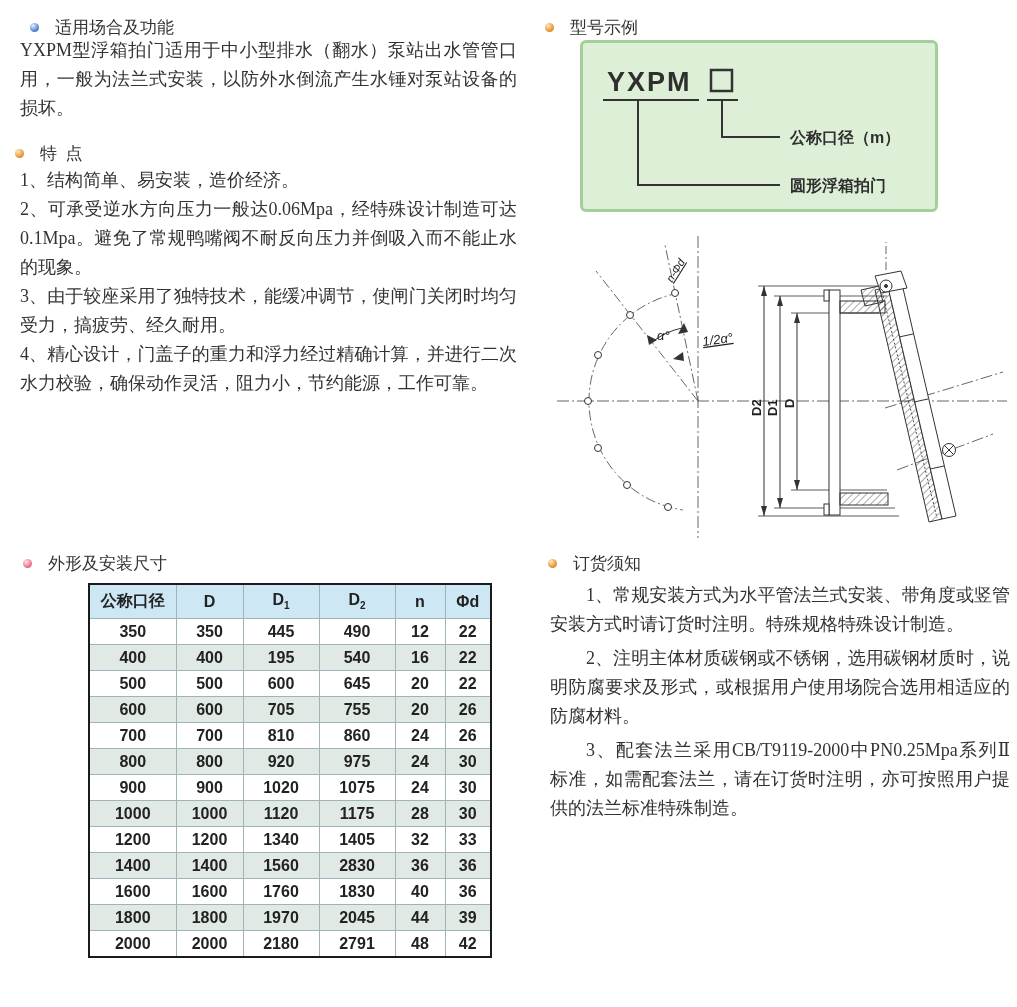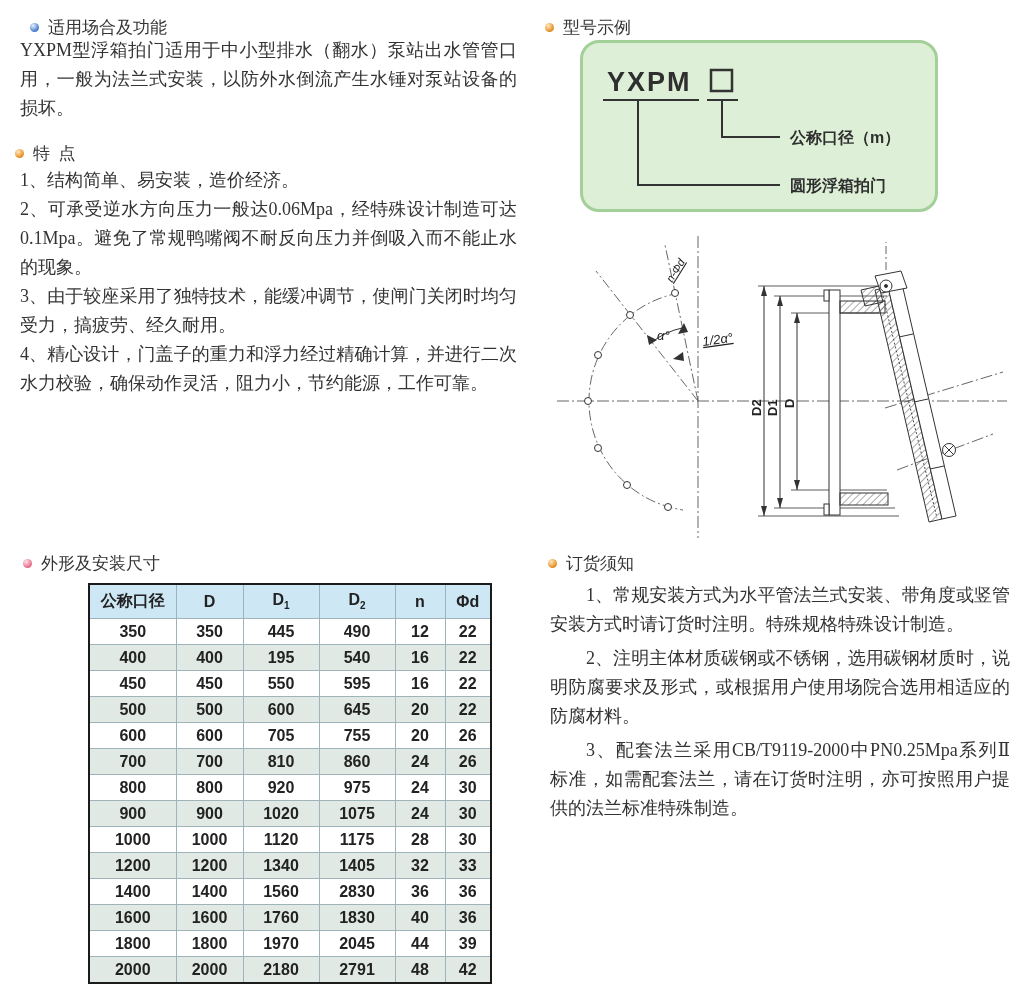--- a/index.html
+++ b/index.html
@@ -2,36 +2,36 @@
 <html style="--bullet-blue: #4d7fd0; --bullet-orange: #e8922a; --bullet-pink: #e8708c; --table-header-bg: #cde7f4; --table-alt-bg: #e0e9e3; --model-box-bg: #ddefd6; --model-box-border: #a3cf99;"><head>
 <meta charset="utf-8">
 <style>
   html,body { margin:0; padding:0; background:#ffffff; }
   .page {
     position:relative; width:1017px; height:1007px; background:#fff; overflow:hidden;
     font-family:"Liberation Serif","DejaVu Serif",serif; color:#333;
   }
   
   .sec-title {
-    position:absolute; display:flex; align-items:center; gap:9px;
+    position:absolute; display:flex; align-items:center; gap:16px;
     font-size:17px; color:#333; white-space:pre;
   }
   .bullet { width:9px; height:9px; border-radius:50%; flex:0 0 auto; }
   .bullet-blue   { background:radial-gradient(circle at 35% 30%, #e8f1ff 0%, var(--bullet-blue) 65%, #2b5aa8 100%); }
   .bullet-orange { background:radial-gradient(circle at 35% 30%, #ffe9c4 0%, var(--bullet-orange) 65%, #b35f08 100%); }
   .bullet-pink   { background:radial-gradient(circle at 35% 30%, #ffe3ea 0%, var(--bullet-pink) 65%, #b04060 100%); }
   
   .body-text { position:absolute; font-size:18px; line-height:29px; text-align:justify; }
   .feature-item { margin:0; }
   .order-para { margin:5px; text-indent:2em; }
   
   .model-box {
     position:absolute; left:580px; top:40px; width:358px; height:172px;
     background:var(--model-box-bg); border:3px solid var(--model-box-border);
-    border-radius:19px; box-sizing:border-box;
+    border-radius:6px; box-sizing:border-box;
   }
   .model-box svg { display:block; width:100%; height:100%; }
   .model-box text { font-family:"Liberation Sans","DejaVu Sans",sans-serif; fill:#2f2f2f; }
   
   .drawing { position:absolute; left:545px; top:228px; width:472px; height:312px; }
   .drawing text { font-family:"Liberation Sans","DejaVu Sans",sans-serif; fill:#222; }
   
   .dim-table {
     position:absolute; left:88px; top:583px;
     border-collapse:collapse; border:2px solid #1b1b1b;
@@ -98,28 +98,20 @@
           <td>445</td>
           <td>490</td>
           <td>12</td>
           <td>22</td>
         </tr>
         <tr>
           <td>400</td>
           <td>400</td>
           <td>195</td>
           <td>540</td>
-          <td>16</td>
-          <td>22</td>
-        </tr>
-        <tr>
-          <td>450</td>
-          <td>450</td>
-          <td>550</td>
-          <td>595</td>
           <td>16</td>
           <td>22</td>
         </tr>
         <tr>
           <td>500</td>
           <td>500</td>
           <td>600</td>
           <td>645</td>
           <td>20</td>
           <td>22</td>

